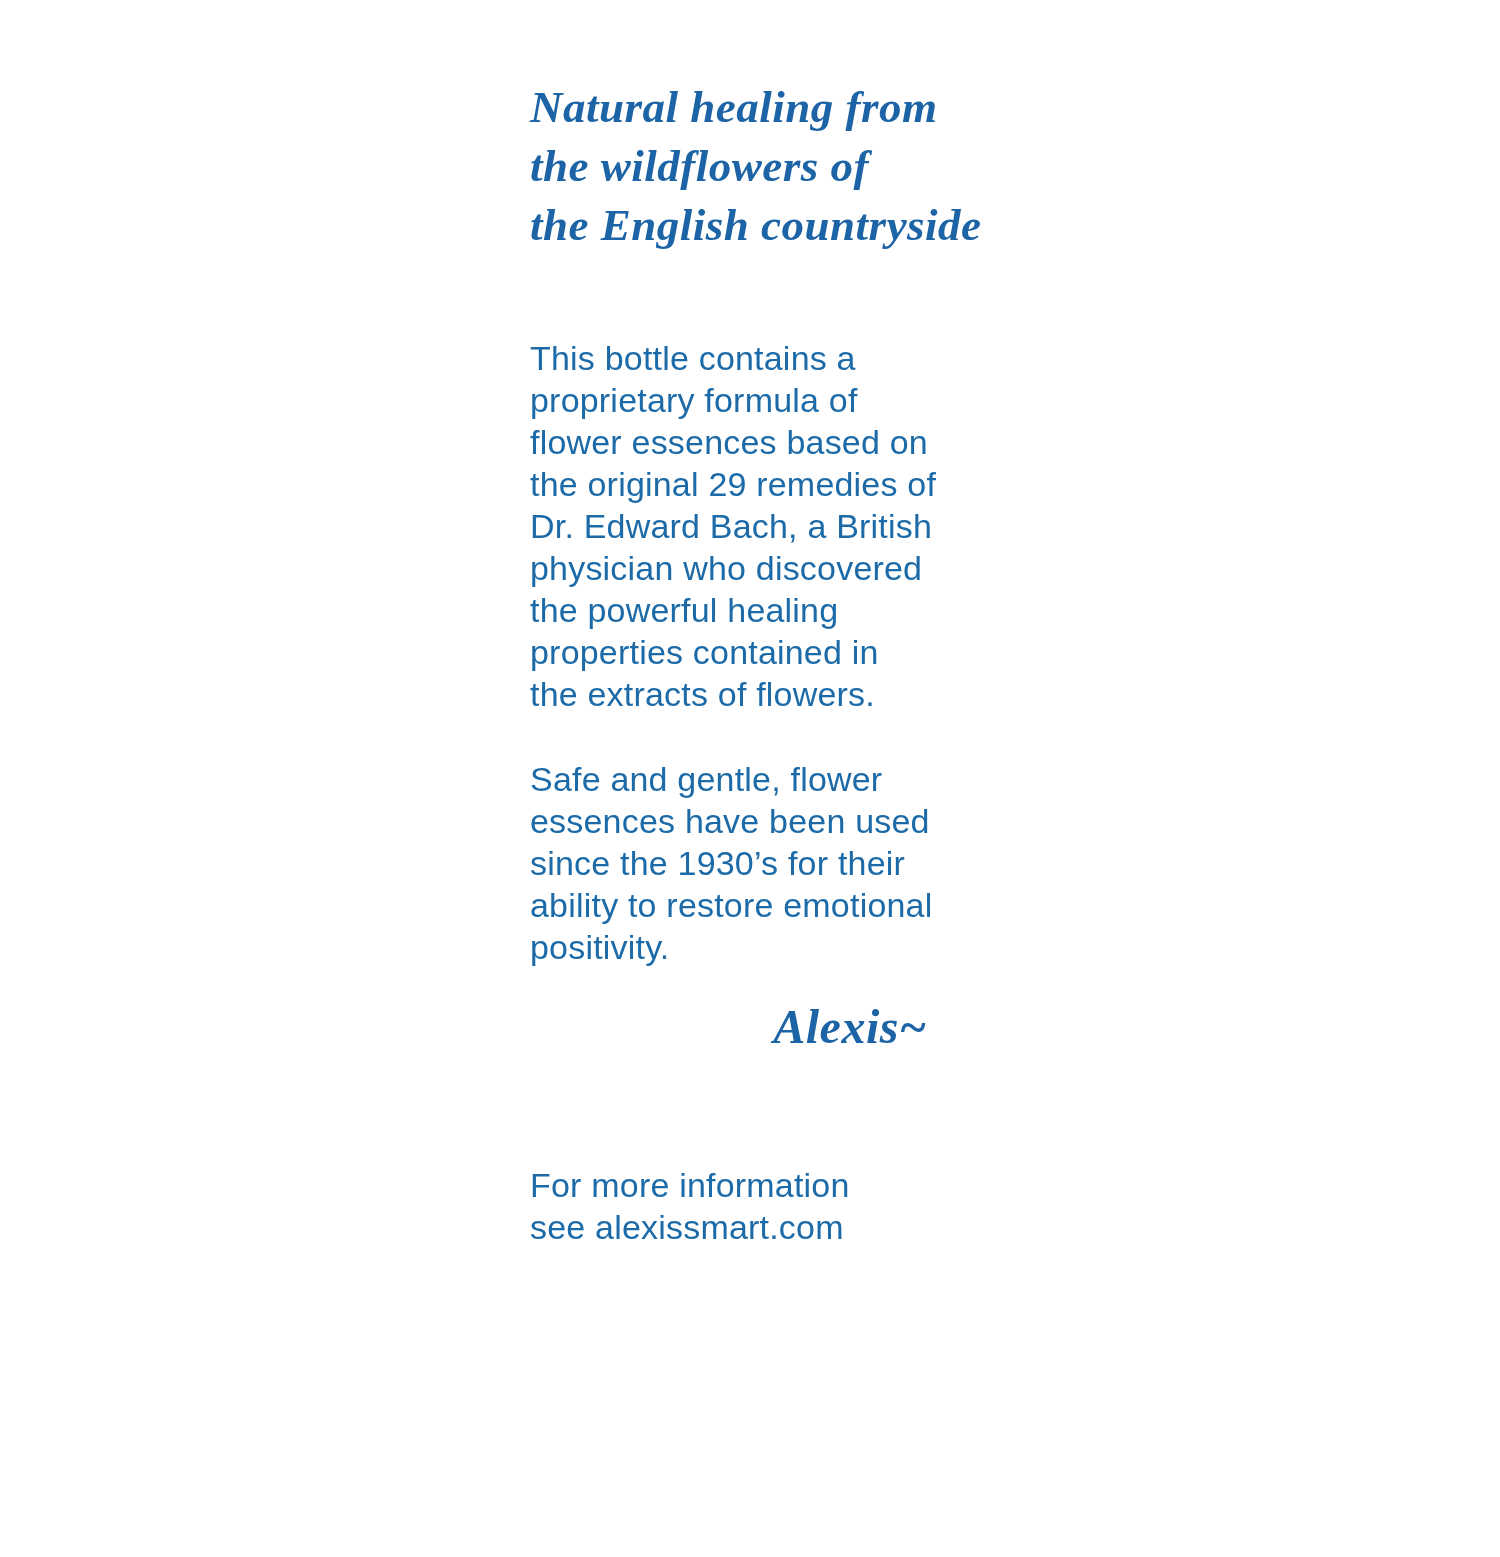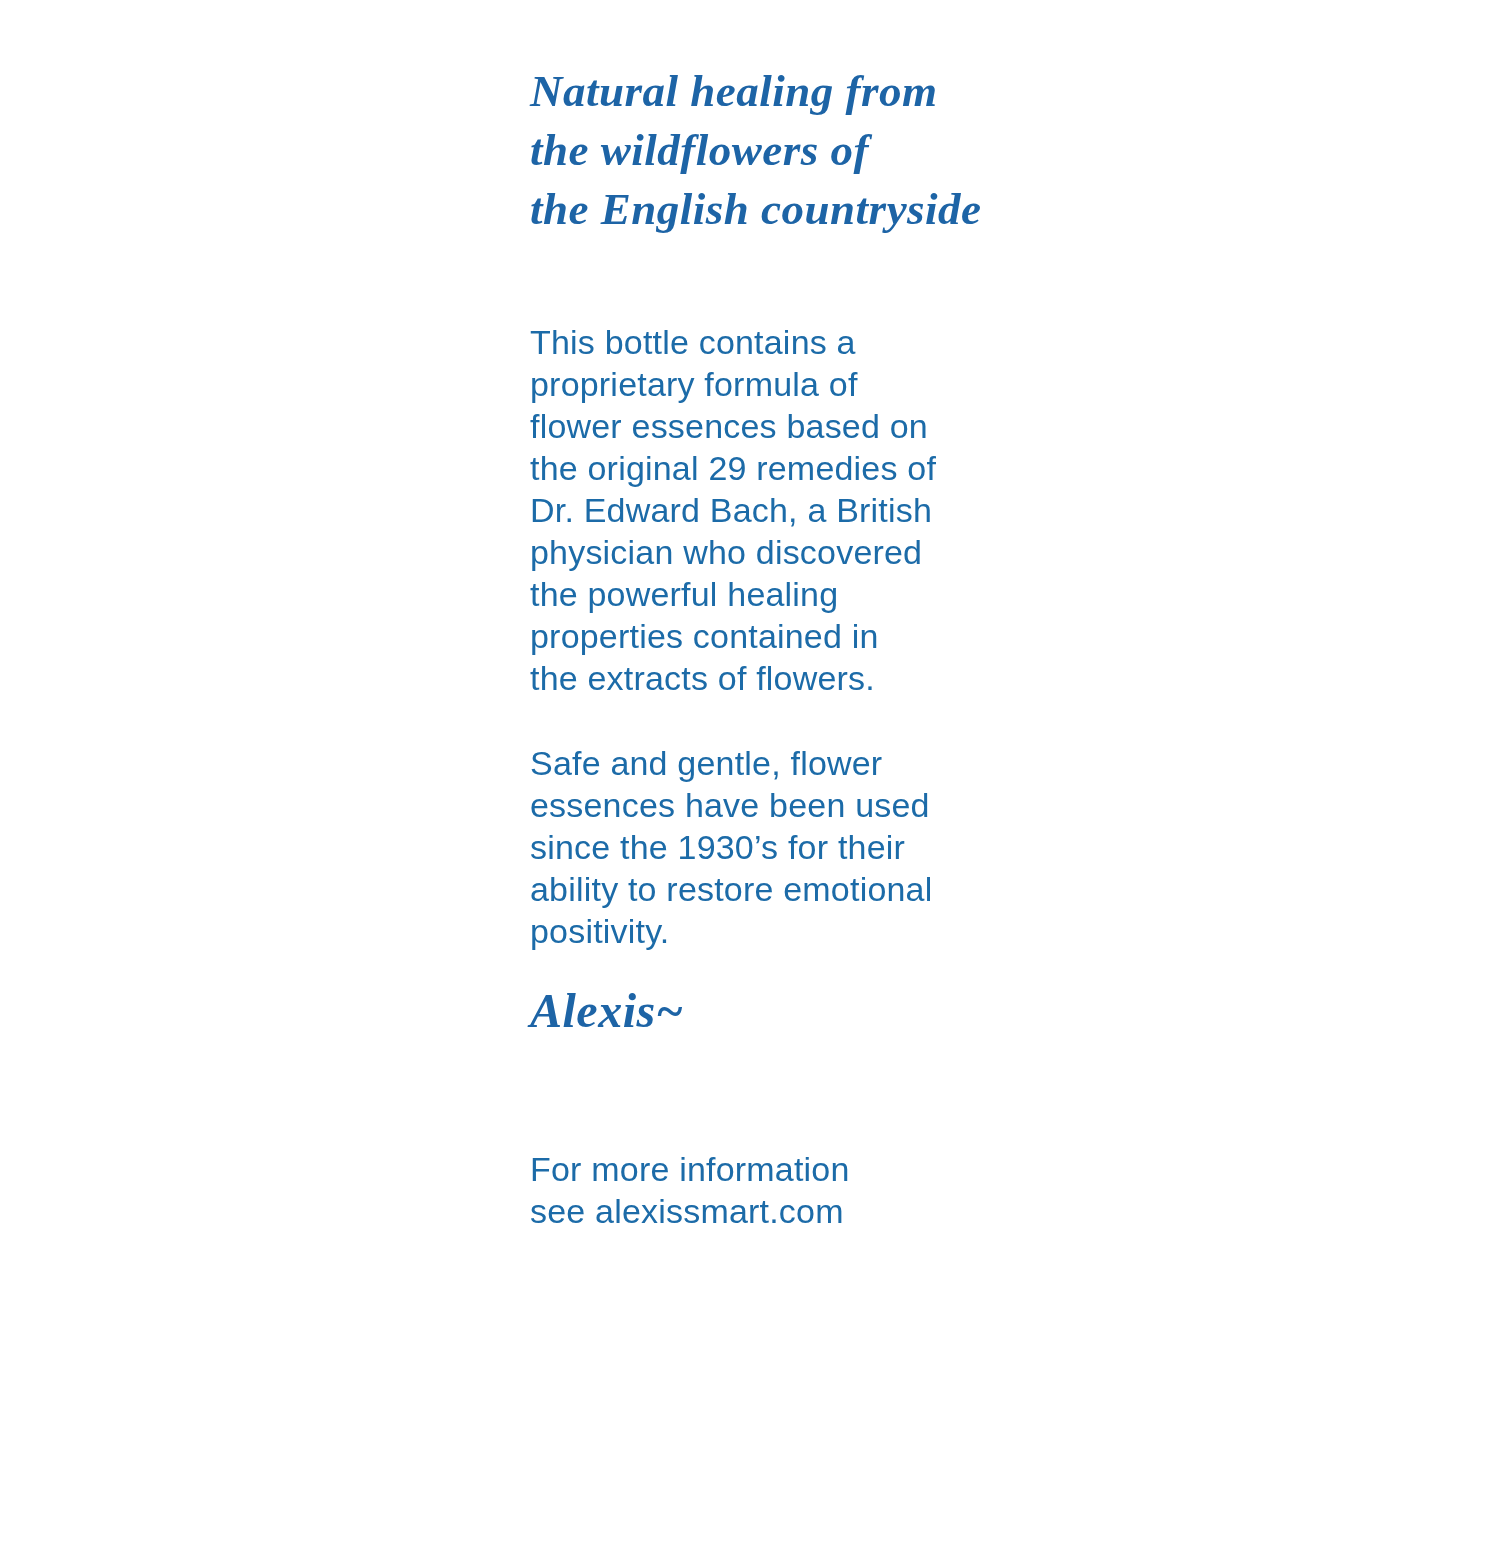--- a/index.html
+++ b/index.html
@@ -11,21 +11,21 @@
   html,body{width:1500px;height:1557px;}
   body{
     background:var(--bg);
     overflow:hidden;
     position:relative;
     font-family:"Liberation Sans", sans-serif;
   }
   .label-column{
     position:absolute;
     left:530px;
-    top:0;
+    top:16px;
     width:640px;
   }
   .tagline{
     margin-top:62px;
     font-family:"Liberation Serif", serif;
     font-style:italic;
     font-weight:700;
     font-size:45px;
     line-height:59px;
     color:var(--heading-color);
@@ -44,20 +44,21 @@
   .para-3{margin-top:40px;}
   .signature{
     margin-top:31px;
     font-family:"Liberation Serif", serif;
     font-style:italic;
     font-weight:700;
     font-size:48px;
     line-height:56px;
     color:var(--heading-color);
     letter-spacing:0.5px;
+    text-align:center;
   }
   .footer-text{
     margin-top:109px;
     font-size:34px;
     line-height:42px;
     color:var(--body-color);
     white-space:pre-line;
     letter-spacing:0.2px;
   }
 </style>

